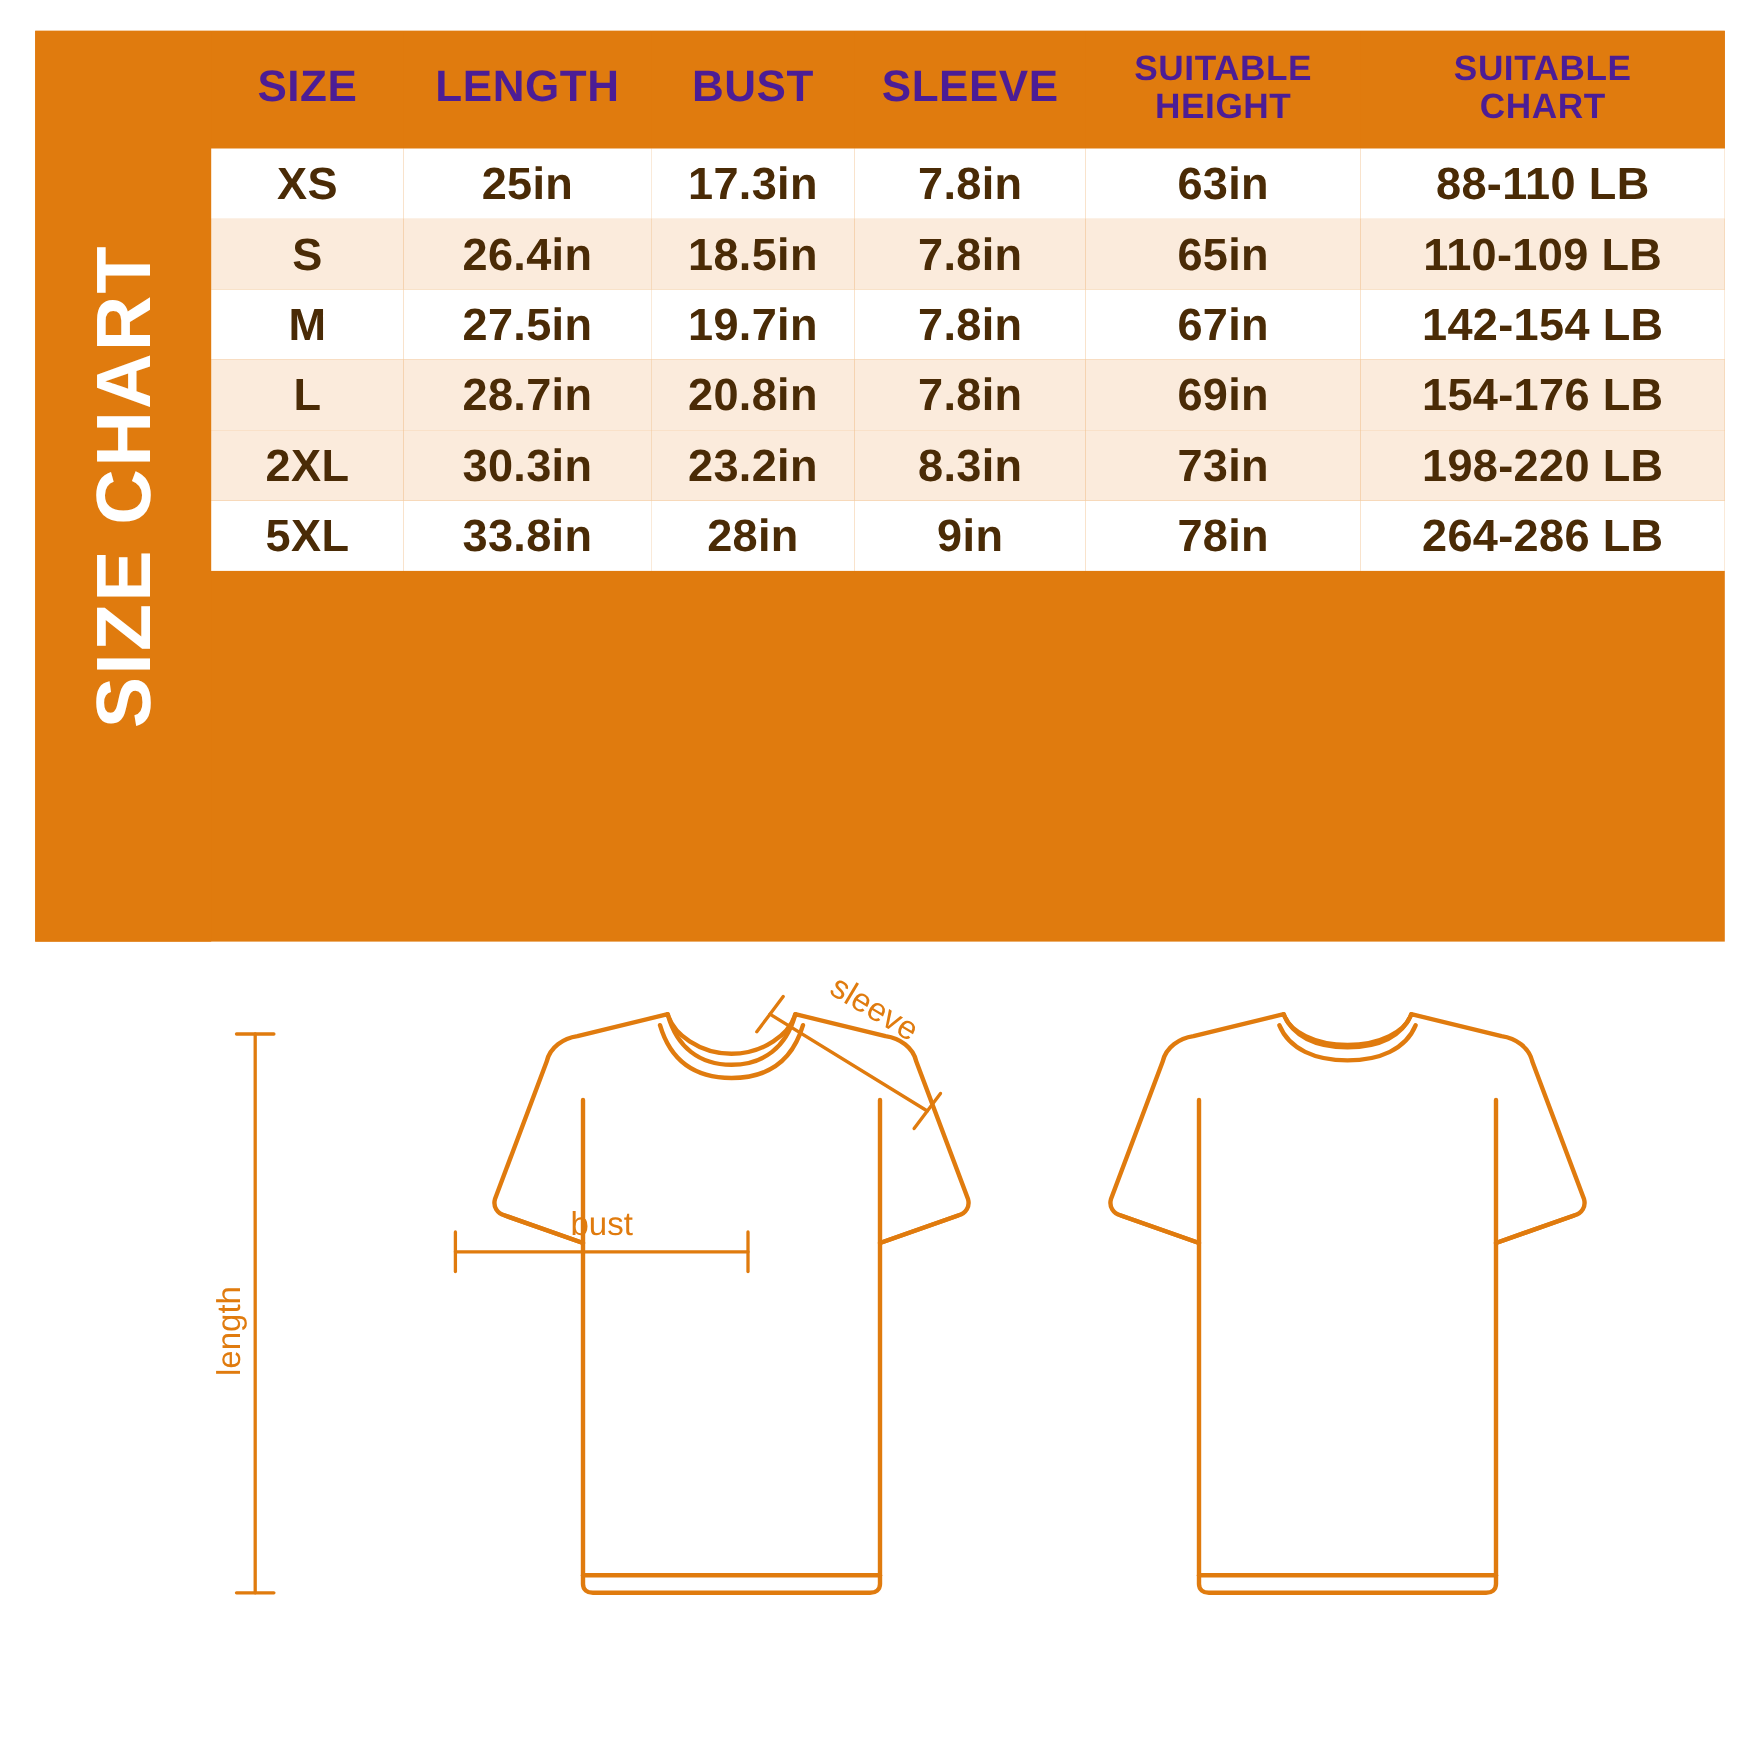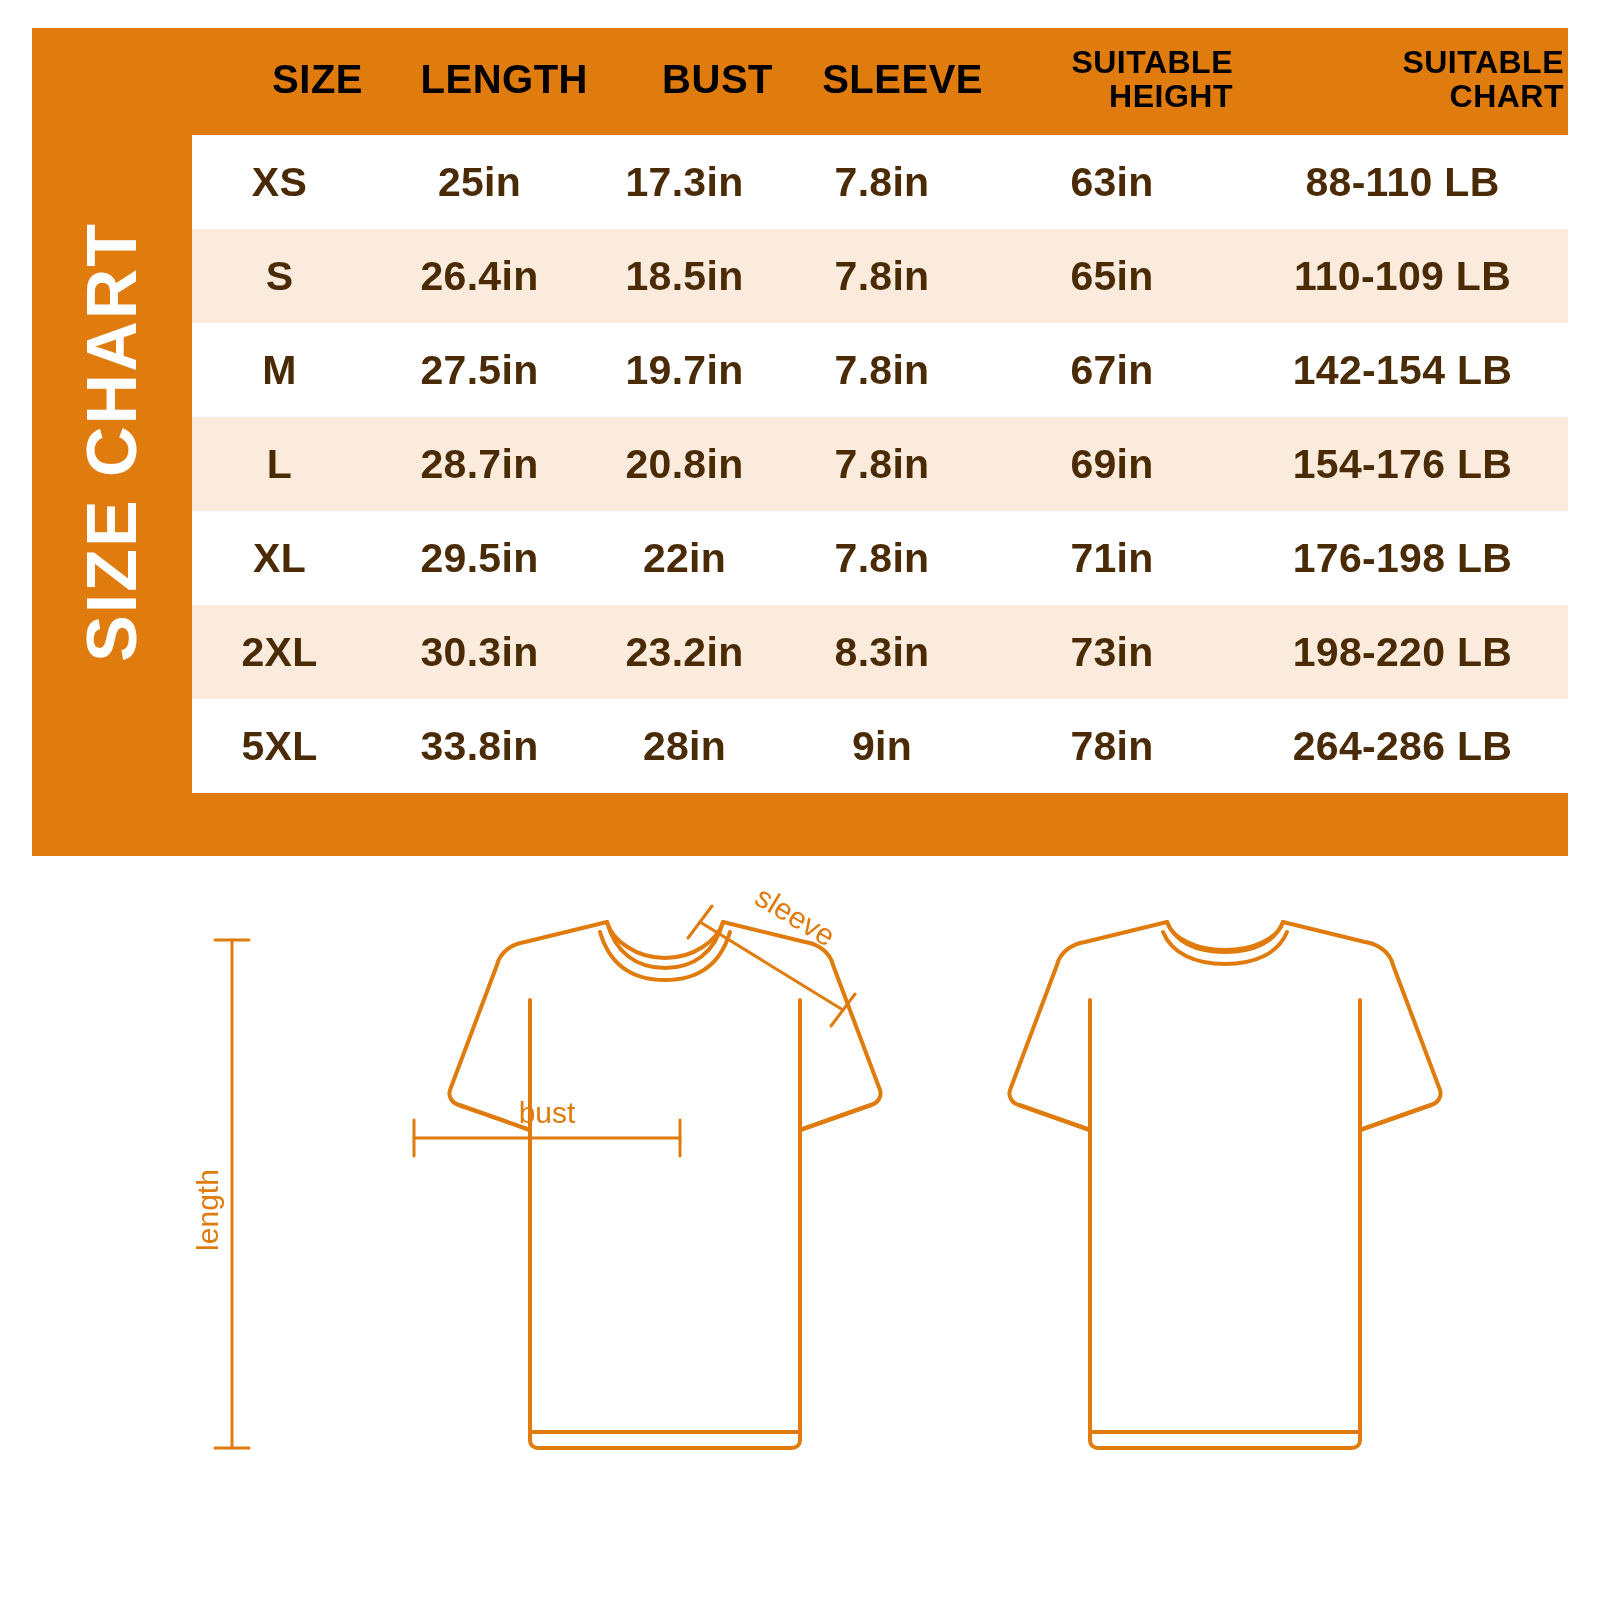--- a/index.html
+++ b/index.html
@@ -57,39 +57,39 @@
   }
 
   table.size-table {
     width: 100%;
     border-collapse: collapse;
     table-layout: fixed;
   }
 
   table.size-table thead th {
     background: #E07B0E;
-    color: #000000;
+    color: #4c1d95;
     font-size: 40px;
     font-weight: bold;
     line-height: 1.02;
     padding: 18px 4px 22px 4px;
-    text-align: right;
+    text-align: center;
     letter-spacing: 0.5px;
   }
   table.size-table thead th.two-line {
     font-size: 32px;
     line-height: 1.05;
   }
 
   table.size-table tbody td {
     text-align: center;
     color: #4A2B06;
     font-size: 41px;
     font-weight: bold;
-    height: 94px;
+    height: 64px;
     padding: 0;
     letter-spacing: 0.3px;
   }
   tbody tr.odd td { background: #FFFFFF; }
   tbody tr.even td { background: #FBEBDC; }
 
   
   col.c-size   { width: 175px; }
   col.c-len    { width: 225px; }
   col.c-bust   { width: 185px; }
@@ -176,28 +176,20 @@
             <td>142-154 LB</td>
           </tr>
           <tr class="even">
             <td>L</td>
             <td>28.7in</td>
             <td>20.8in</td>
             <td>7.8in</td>
             <td>69in</td>
             <td>154-176 LB</td>
           </tr>
-          <tr class="odd">
-            <td>XL</td>
-            <td>29.5in</td>
-            <td>22in</td>
-            <td>7.8in</td>
-            <td>71in</td>
-            <td>176-198 LB</td>
-          </tr>
           <tr class="even">
             <td>2XL</td>
             <td>30.3in</td>
             <td>23.2in</td>
             <td>8.3in</td>
             <td>73in</td>
             <td>198-220 LB</td>
           </tr>
           <tr class="odd">
             <td>5XL</td>

